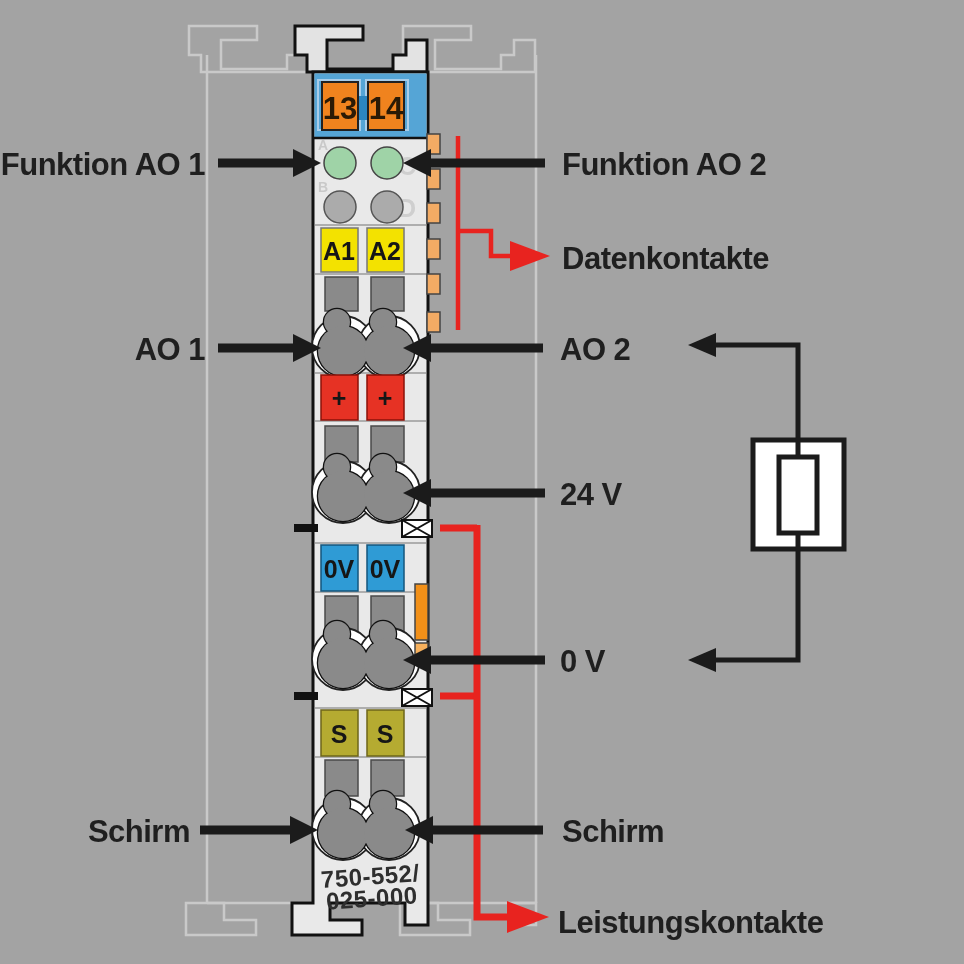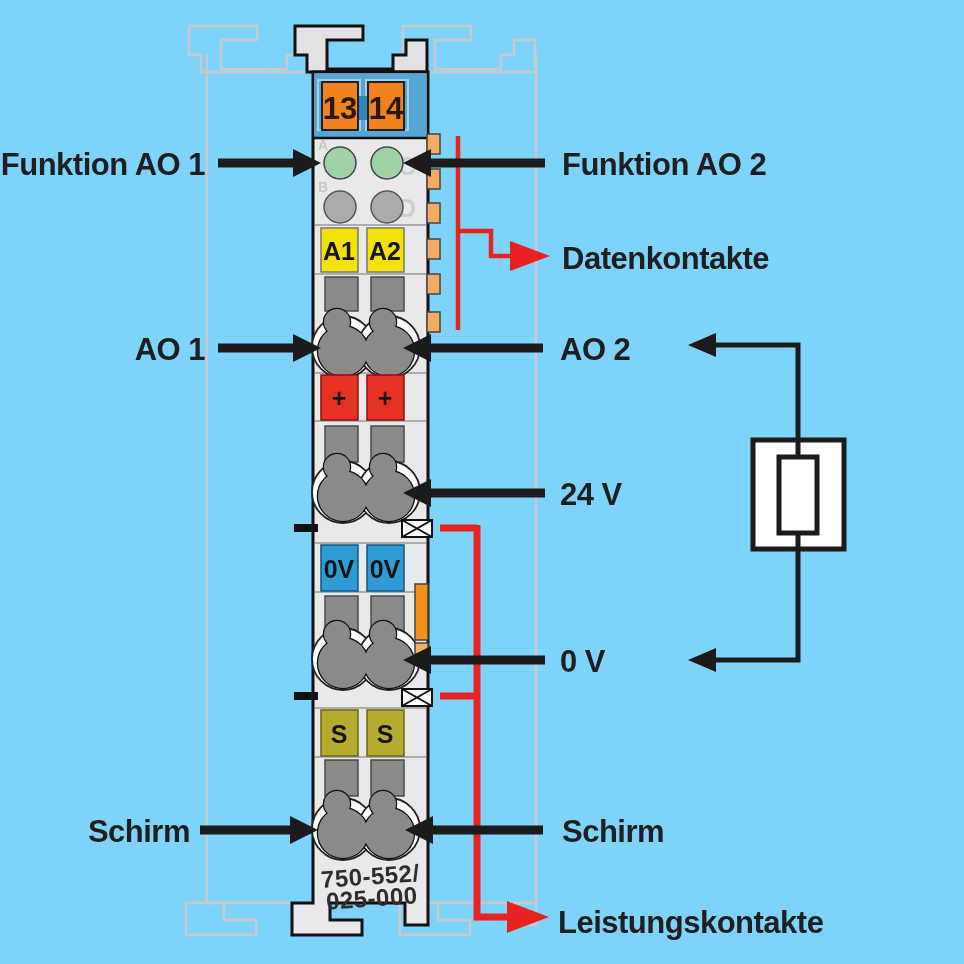--- a/index.html
+++ b/index.html
@@ -1,17 +1,17 @@
 <!DOCTYPE html>
 <html><head>
 <meta charset="utf-8">
 <style>
   html,body{margin:0;padding:0;background:#fff;}
   .canvas{
-    position:relative;width:964px;height:964px;background:#7dd3fc;
+    position:relative;width:964px;height:964px;background:#a3a3a3;
     font-family:"Liberation Sans", sans-serif;overflow:hidden;
   }
   svg text{
     font-family:"Liberation Sans", sans-serif;
     font-weight:bold;
     fill:#1f1f1f;
   }
   .outer-label{font-size:31px;letter-spacing:-0.5px;}
   .part-number{font-size:24px;fill:#2e2e2e;letter-spacing:0.5px;}
   .led-letter-small{font-size:14px;fill:#c9c9c9;font-weight:bold;}

